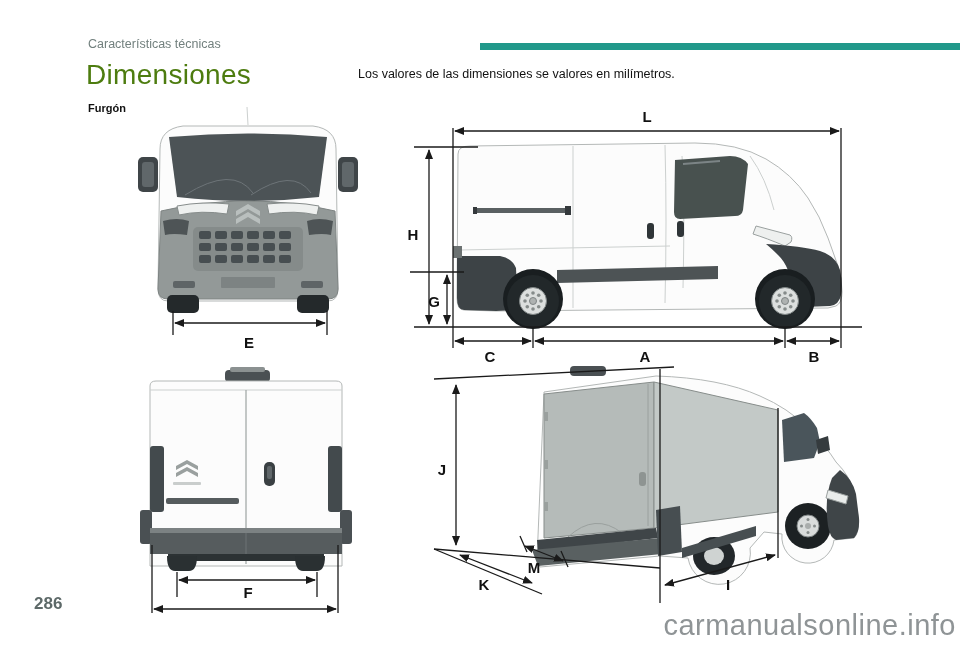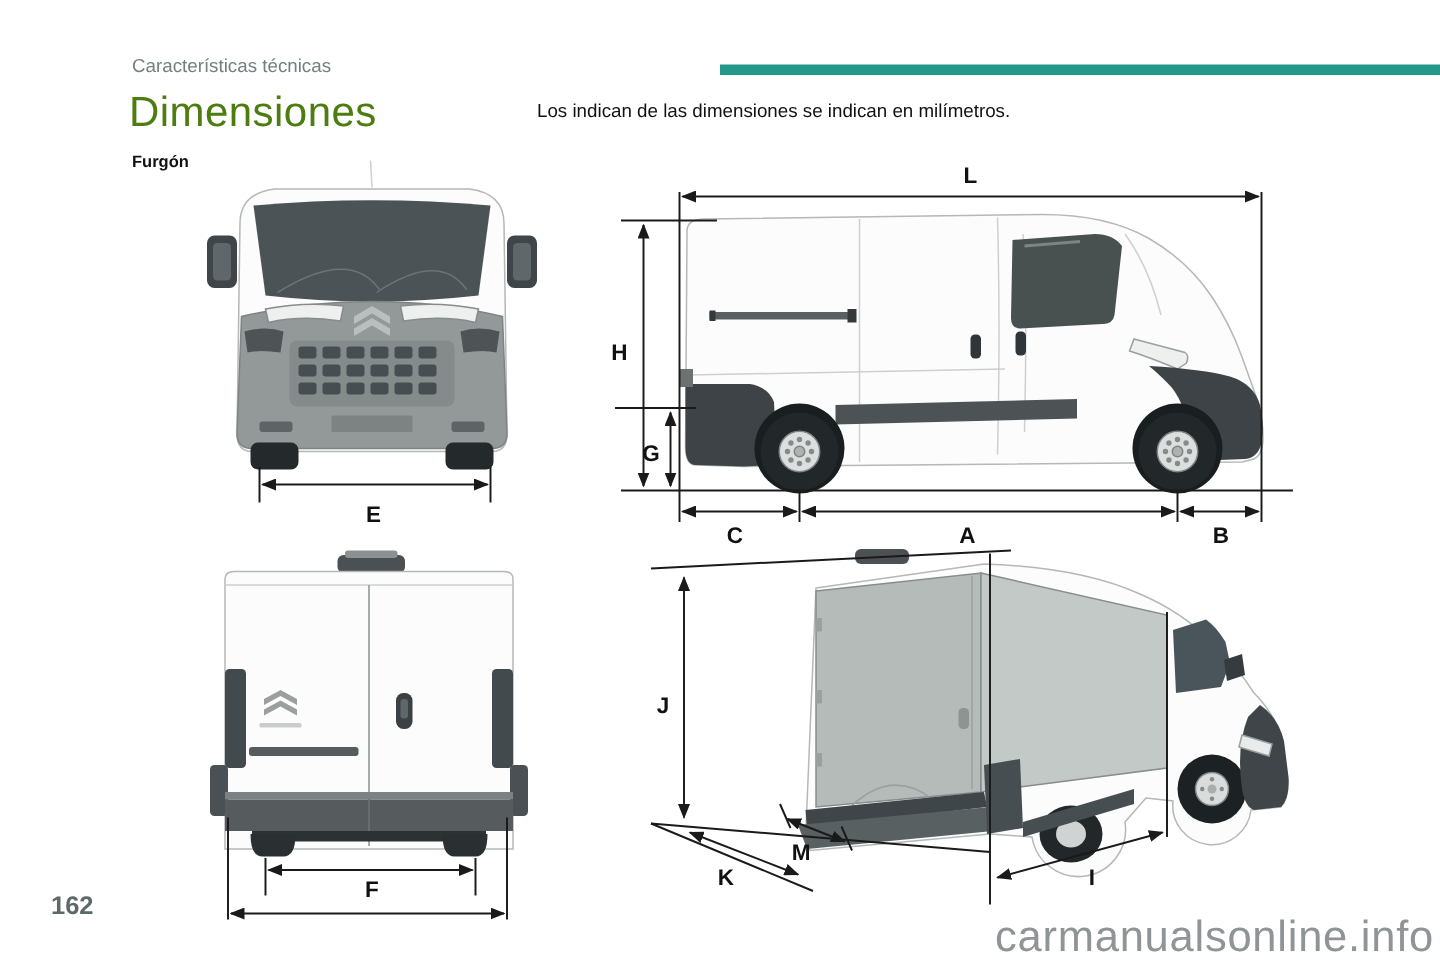--- a/index.html
+++ b/index.html
@@ -31,21 +31,21 @@
     <marker id="ah" viewBox="0 0 10 8" refX="9" refY="4" markerWidth="10" markerHeight="8" markerUnits="userSpaceOnUse" orient="auto-start-reverse">
       <path d="M0,0 L10,4 L0,8 Z" fill="#1a1a1a"></path>
     </marker>
   </defs>
 </svg>
 
 <div id="breadcrumb" class="abs">Características técnicas</div>
 <div id="accent-bar" class="abs"></div>
 <div id="page-title" class="abs">Dimensiones</div>
 <div id="subtitle" class="abs">Furgón</div>
-<div id="note" class="abs">Los indican de las dimensiones se indican en milímetros.</div>
+<div id="note" class="abs">Los valores de las dimensiones se valores en milímetros.</div>
 
 <svg viewBox="0 0 230 248" width="230" height="248" style="left:133px;top:105px;">
   <g>
     <line x1="114" y1="2" x2="115" y2="20" class="faint"></line>
     <path class="outl" d="M27,44 Q27,24 50,21 L180,21 Q203,24 203,44 L205,184 Q205,196 195,196 L35,196 Q25,196 25,184 Z"></path>
     <path d="M36,32 Q115,25 194,32 L186,92 Q115,100 44,92 Z" fill="#4c5356"></path>
     <path d="M52,90 Q100,60 120,88" stroke="#6d7478" stroke-width="1" fill="none"></path>
     <path d="M118,90 Q160,62 178,88" stroke="#6d7478" stroke-width="1" fill="none"></path>
     <rect x="5" y="52" width="20" height="35" rx="5" fill="#3f4548"></rect>
     <rect x="205" y="52" width="20" height="35" rx="5" fill="#3f4548"></rect>
@@ -252,14 +252,14 @@
     <line x1="141" y1="189" x2="148" y2="205" class="dl"></line>
     <line x1="105" y1="184" x2="143" y2="199" class="dl" marker-start="url(#ah)" marker-end="url(#ah)"></line>
     <text class="dim" x="114" y="211">M</text>
     <line x1="240" y1="7" x2="240" y2="241" class="dl"></line>
     <line x1="358" y1="46" x2="358" y2="196" class="dl"></line>
     <line x1="245" y1="223" x2="355" y2="193" class="dl" marker-start="url(#ah)" marker-end="url(#ah)"></line>
     <text class="dim" x="308" y="228">I</text>
   </g>
 </svg>
 
-<div id="page-number" class="abs">162</div>
+<div id="page-number" class="abs">286</div>
 <div id="watermark" class="abs">carmanualsonline.info</div>
 
 </body></html>

